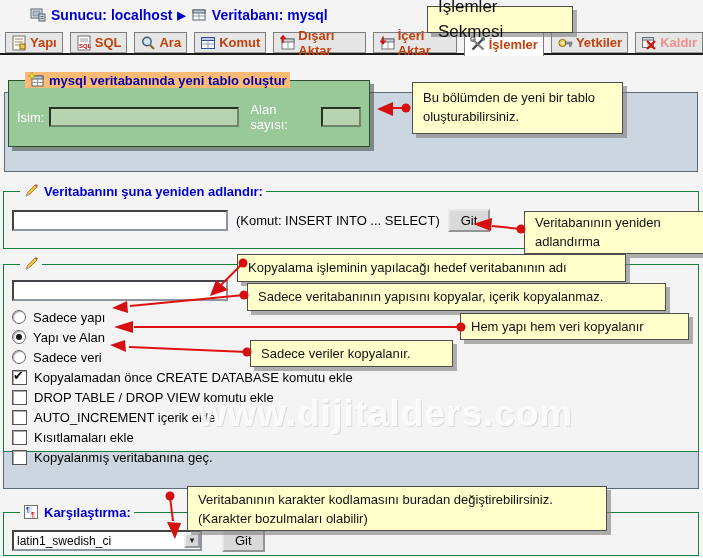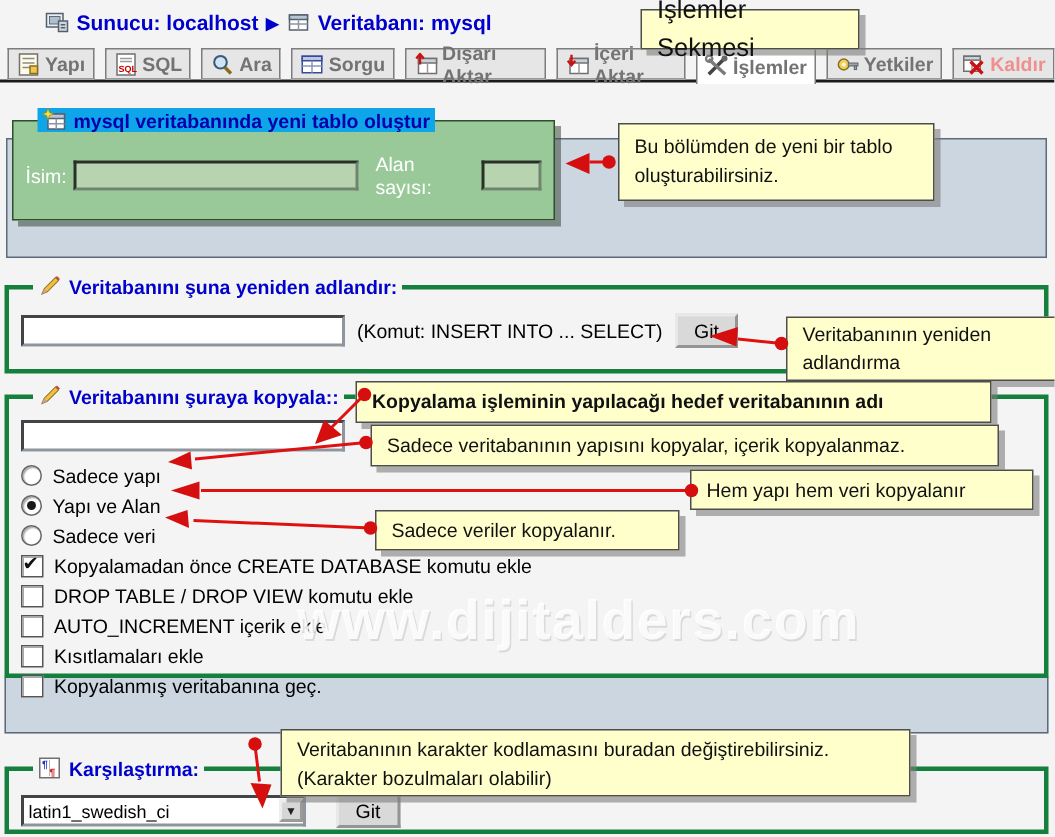--- a/index.html
+++ b/index.html
@@ -9,38 +9,38 @@
   
   .breadcrumb{position:absolute;left:6px;top:7px;display:flex;align-items:center;gap:5px;
     font-size:14px;font-weight:bold;color:#0000cc;padding-left:24px;}
   .crumb-sep{color:#0000cc;font-size:11px;}
 
   
   .tabbar{position:absolute;left:0;top:31px;width:703px;height:24px;
     border-bottom:2px solid #1a1a1a;display:flex;align-items:flex-end;gap:7px;padding-left:5px;box-sizing:border-box;}
   .tab{display:flex;align-items:center;gap:3px;height:21px;padding:0 5px;
     background:#e6e6e6;border:1px solid #7d7d7d;border-bottom:1px solid #9a9a9a;
-    font-size:13px;font-weight:bold;color:#737373;box-sizing:border-box;cursor:pointer;}
+    font-size:13px;font-weight:bold;color:#c2410c;box-sizing:border-box;cursor:pointer;}
   .tab.active{background:#ffffff;height:25px;margin-bottom:-3px;border-bottom:none;z-index:3;position:relative;}
   .tab.danger{color:#ef8f8f;margin-top:26px;}
   .ticon{width:16px;height:16px;flex:0 0 16px;}
 
   
   .top-panel{position:absolute;left:4px;top:92px;width:694px;height:80px;
     background:#ccd6e0;border:1px solid #5c6b7a;box-sizing:border-box;z-index:1;}
   .footer-bar{position:absolute;left:3px;top:451px;width:696px;height:38px;
     background:#ccd6e0;border:1px solid #5c6b7a;box-sizing:border-box;z-index:1;}
 
-  fieldset{position:absolute;box-sizing:border-box;border:3px solid #15803d;margin:0;padding:6px 8px;}
+  fieldset{position:absolute;box-sizing:border-box;border:1px solid #15803d;margin:0;padding:6px 8px;}
   legend{font-size:13px;font-weight:bold;color:#0000cc;display:flex;align-items:center;gap:5px;
     padding:0 3px;margin-left:8px;background:#f4f4f4;}
 
   .green-fs{left:8px;top:72px;width:362px;height:75px;background:#99c999;border:1px solid #2e4f2e;
     box-shadow:4px 4px 0 rgba(60,75,60,.55);z-index:3;}
-  .green-fs legend{background:#0ea5e9;color:#0000aa;}
+  .green-fs legend{background:#fdba74;color:#0000aa;}
   .green-row{display:flex;align-items:center;gap:5px;margin-top:8px;font-size:13px;color:#ffffff;}
   .green-input{background:#b7d3af;border:2px inset #6f856f;height:16px;font-size:12px;padding:0 2px;}
   .inp-name{width:192px;}
   .inp-count{width:32px;margin-left:2px;}
 
   .rename-fs{left:3px;top:183px;width:696px;height:66px;background:#f4f4f4;z-index:2;}
   .copy-fs{left:3px;top:256px;width:696px;height:196px;background:#f4f4f4;z-index:2;}
   .coll-fs{left:3px;top:504px;width:696px;height:52px;background:#f4f4f4;z-index:2;}
 
   .row{display:flex;align-items:center;gap:8px;font-size:13px;color:#000;}
@@ -65,21 +65,21 @@
   .select-box .arrow{width:16px;height:15px;background:#d6d6d6;border:2px outset #eee;
     display:flex;align-items:center;justify-content:center;font-size:8px;color:#222;box-sizing:border-box;}
 
   
   .callout{position:absolute;background:#ffffcc;border:1px solid #4d4d4d;
     box-shadow:4px 4px 0 rgba(125,125,125,.6);padding:4px 10px;font-size:13px;color:#111;
     z-index:10;line-height:1.45;box-sizing:border-box;}
   .c1{left:427px;top:6px;width:146px;height:27px;font-size:17px;display:flex;align-items:center;justify-content:center;}
   .c2{left:412px;top:82px;width:211px;height:52px;display:flex;align-items:center;}
   .c3{left:524px;top:211px;width:200px;height:43px;display:flex;align-items:center;}
-  .c4{left:237px;top:254px;width:424px;height:28px;white-space:nowrap;font-weight:bold;}
+  .c4{left:237px;top:254px;width:389px;height:28px;white-space:nowrap;}
   .c5{left:247px;top:283px;width:419px;height:28px;white-space:nowrap;}
   .c6{left:460px;top:313px;width:229px;height:27px;white-space:nowrap;}
   .c7{left:250px;top:340px;width:203px;height:27px;white-space:nowrap;}
   .c8{left:187px;top:486px;width:420px;height:45px;}
   .c8 span{display:block;}
 
   .watermark{position:absolute;left:198px;top:393px;font-size:37px;font-weight:bold;
     letter-spacing:1px;color:rgba(255,255,255,.85);text-shadow:1px 1px 0 rgba(170,170,170,.35);
     z-index:6;pointer-events:none;}
 
@@ -136,21 +136,21 @@
       </svg>
       <span>Ara</span>
     </div>
     <div class="tab">
       <svg class="ticon" viewBox="0 0 16 16">
         <rect x="1.5" y="2.5" width="13" height="11" fill="#ffffff" stroke="#3a4a9a"></rect>
         <rect x="1.5" y="2.5" width="13" height="3" fill="#b9c6e6" stroke="#3a4a9a"></rect>
         <line x1="1.5" y1="9" x2="14.5" y2="9" stroke="#8a97b5"></line>
         <line x1="8" y1="5.5" x2="8" y2="13.5" stroke="#8a97b5"></line>
       </svg>
-      <span>Sorgu</span>
+      <span>Komut</span>
     </div>
     <div class="tab">
       <svg class="ticon" viewBox="0 0 16 16">
         <rect x="3" y="4" width="12" height="10" fill="#ffffff" stroke="#707070"></rect>
         <rect x="3" y="4" width="12" height="3" fill="#c9d2da" stroke="#707070"></rect>
         <line x1="9" y1="7" x2="9" y2="14" stroke="#9a9a9a"></line>
         <path d="M4 8 L4 1.5 M1.5 4 L4 1 L6.5 4" stroke="#cc1111" stroke-width="1.6" fill="none"></path>
       </svg>
       <span>Dışarı Aktar</span>
     </div>
@@ -229,21 +229,20 @@
     </div>
   </fieldset>
 
   <fieldset class="copy-fs">
     <legend>
       <svg class="ticon" viewBox="0 0 16 16">
         <polygon points="3,13 4.5,9.5 12,2 14,4 6.5,11.5" fill="#f0c23c" stroke="#8a6d1f" stroke-width=".7"></polygon>
         <polygon points="3,13 4.5,9.5 6.5,11.5" fill="#caa0a0"></polygon>
         <polygon points="12,2 14,4 15,3 13,1" fill="#cc4444"></polygon>
       </svg>
-      <span>Veritabanını şuraya kopyala::</span>
     </legend>
     <div class="row" style="margin-top:2px">
       <input class="text-input" type="text" value="" style="">
     </div>
     <div class="opt-rows">
       <div class="opt-row">
         <span class="radio"></span>
         <span>Sadece yapı</span>
       </div>
       <div class="opt-row">

